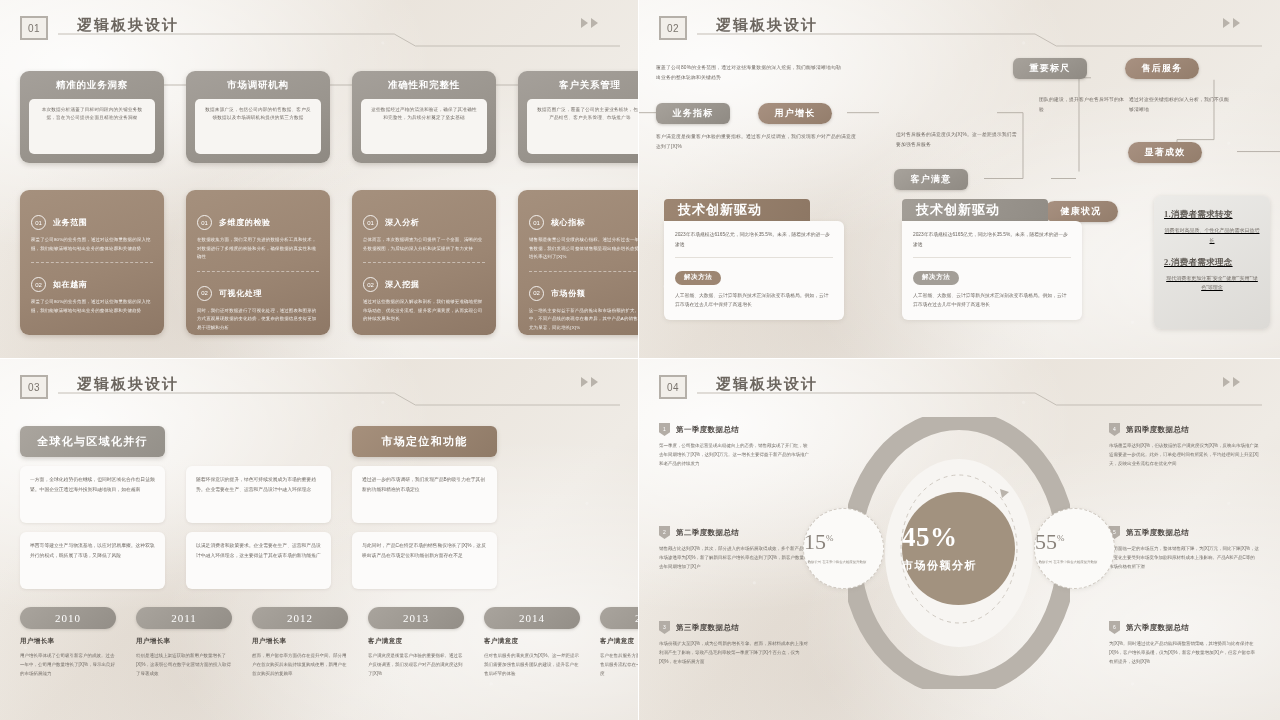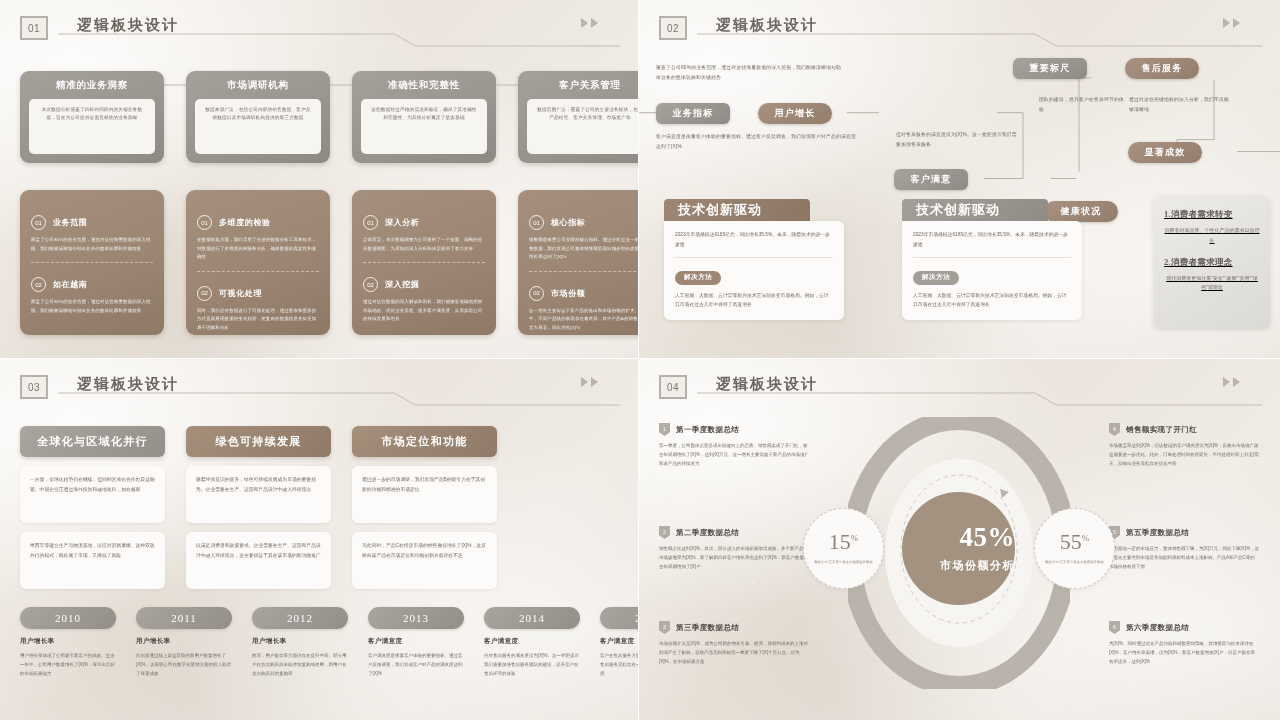--- a/index.html
+++ b/index.html
@@ -177,35 +177,35 @@
     margin-top:8px; font-size:6.5px; font-weight:700; color:#4f4a45;
     font-family:"Liberation Serif","DejaVu Serif",serif; letter-spacing:.4px;
   }
   .yr-p { margin-top:5px; font-size:4.5px; line-height:2.0; color:#706a64; }
 
   
   .donut { position:absolute; left:209px; top:58px; width:222px; height:272px; }
   .donut svg { width:100%; height:100%; }
   .d-center {
     position:absolute; left:263px; top:133px; width:113px; height:113px; border-radius:50%;
-    background:#a2927f; display:flex; flex-direction:column; align-items:flex-end; justify-content:center;
+    background:#a2927f; display:flex; flex-direction:column; align-items:flex-start; justify-content:center;
     color:#fff; z-index:3;
   }
   .d-center .big {
     font-family:"Liberation Serif","DejaVu Serif",serif;
     font-size:27px; font-weight:700; line-height:1; letter-spacing:.5px;
   }
   .d-center .lbl {
     font-family:"Liberation Serif","DejaVu Serif",serif;
     font-size:11px; font-weight:700; letter-spacing:1.5px; margin-top:7px;
   }
   .d-sat {
     position:absolute; width:81px; height:81px; border-radius:50%;
     background:#fbfaf8; border:1px dashed #cfc9c1; z-index:4;
-    display:flex; flex-direction:column; align-items:center; justify-content:center;
+    display:flex; flex-direction:column; justify-content:center;
     box-shadow:0 1px 4px rgba(140,132,124,.14);
   }
   .d-sat.left  { left:164px; top:149px; }
   .d-sat.right { left:395px; top:149px; }
   .d-sat .num {
     font-family:"Liberation Serif","DejaVu Serif",serif;
     font-size:22px; color:#8a837c; line-height:1;
   }
   .d-sat .num sup { font-size:9px; vertical-align:super; }
   .d-sat .cap { margin-top:6px; font-size:3.4px; line-height:1.8; color:#8e8880; text-align:center; width:66px; }
@@ -413,21 +413,20 @@
         </div>
     </div>
 
     <div class="s3-cols">
       <div class="s3-col">
         <div class="s3-h grey">全球化与区域化并行</div>
         <div class="s3-box">一方面，全球化趋势仍在继续，但同时区域化合作也日益频繁。中国企业正通过海外投资和融地项目，如在越南</div>
         <div class="s3-box">墨西哥等建立生产与物流基地，以应对贸易摩擦。这种双轨并行的模式，既拓展了市场，又降低了风险</div>
       </div>
       <div class="s3-col">
-        <div class="s3-h brown">绿色可持续发展</div>
         <div class="s3-box">随着环保意识的提升，绿色可持续发展成为市场的重要趋势。企业需要在生产、运营和产品设计中融入环保理念</div>
         <div class="s3-box">以满足消费者和政策要求。企业需要在生产、运营和产品设计中融入环保理念，这主要得益于其在该市场的新功能推广</div>
       </div>
       <div class="s3-col">
         <div class="s3-h brown">市场定位和功能</div>
         <div class="s3-box">通过进一步的市场调研，我们发现产品B的吸引力在于其创新的功能和精准的市场定位</div>
         <div class="s3-box">与此同时，产品C在特定市场的销售额仅增长了[X]%，这反映出该产品在市场定位和功能创新方面存在不足</div>
       </div>
     </div>
 
@@ -522,21 +521,21 @@
       <div class="q-head">
         <span class="q-ico">3</span>
         <span class="q-h">第三季度数据总结</span>
       </div>
       <div class="q-p">市场份额扩大至[X]%，成为公司新的增长引擎。然而，原材料成本的上涨对利润产生了影响，导致产品毛利率较第一季度下降了[X]个百分点，仅为[X]%，在市场拓展方面</div>
     </div>
 
     <div class="q-item" style="left:470px;top:64px;">
       <div class="q-head">
         <span class="q-ico">4</span>
-        <span class="q-h">销售额实现了开门红</span>
+        <span class="q-h">第四季度数据总结</span>
       </div>
       <div class="q-p">市场覆盖率达到[X]%，但该数据的客户满意度仅为[X]%，反映出市场推广渠道需要进一步优化。此外，订单处理时间有所延长，平均处理时间上升至[X]天，反映出业务流程存在优化空间</div>
     </div>
     <div class="q-item" style="left:470px;top:167px;">
       <div class="q-head">
         <span class="q-ico">5</span>
         <span class="q-h">第五季度数据总结</span>
       </div>
       <div class="q-p">公司面临一定的市场压力，整体销售额下降，为[X]万元，同比下降[X]%，这一变化主要受到市场竞争加剧和原材料成本上涨影响。产品A和产品C等的市场价格有所下滑</div>
     </div>

